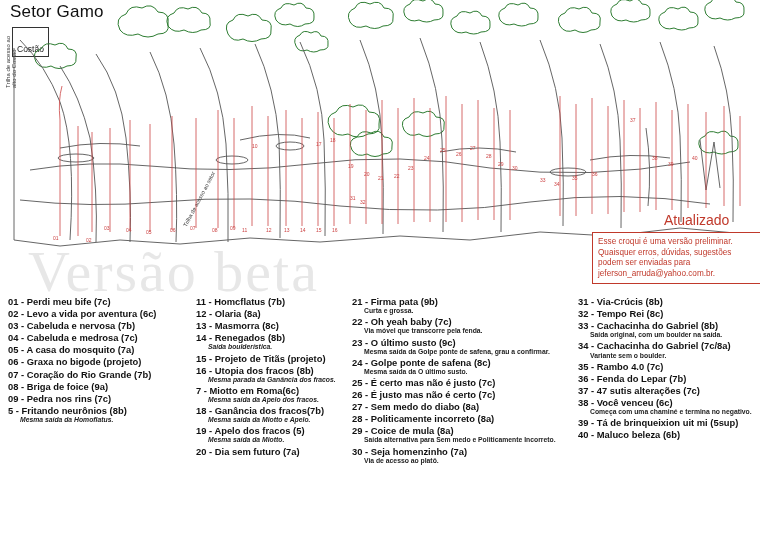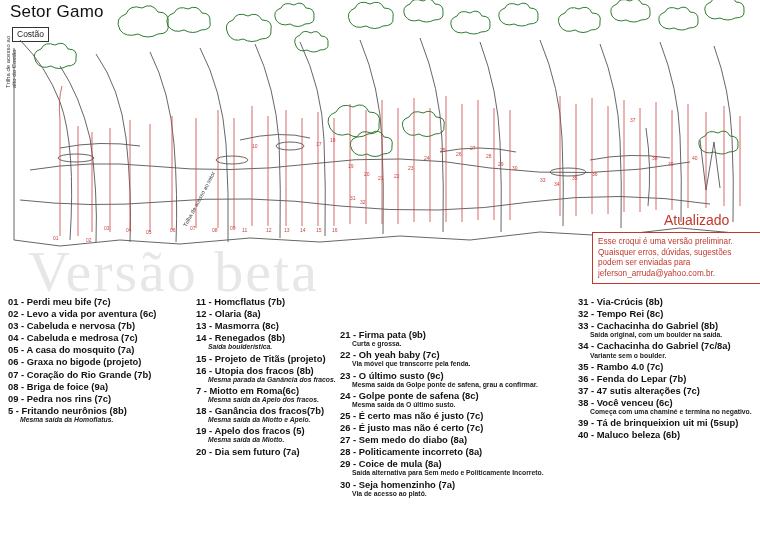--- a/index.html
+++ b/index.html
@@ -28,21 +28,21 @@
     color: #111;
     letter-spacing: 0.2px;
   }
   .costao-box {
     position: absolute;
     left: 12px;
     top: 27px;
     border: 1px solid #333;
     background: #fff;
     font-size: 8.5px;
-    padding: 2px 4px 2px 4px;
+    padding: 17px 4px 2px 4px;
     line-height: 1;
   }
   .vert-label {
     position: absolute;
     left: 5px;
     top: 88px;
     font-size: 6px;
     color: #333;
     transform: rotate(-90deg);
     transform-origin: left top;
@@ -103,21 +103,21 @@
     top: 296px;
     width: 760px;
     height: 240px;
   }
   .col {
     position: absolute;
     top: 0;
   }
   .col1 { left: 8px;   width: 190px; }
   .col2 { left: 196px; width: 190px; }
-  .col3 { left: 340px; width: 238px; margin-top: 33px; }
+  .col3 { left: 352px; width: 238px; }
   .col4 { left: 578px; width: 180px; }
   .entry {
     margin: 0 0 1px 0;
     line-height: 1.18;
     font-weight: bold;
   }
   .entry .main {
     font-size: 9.4px;
     color: #111;
     white-space: nowrap;

